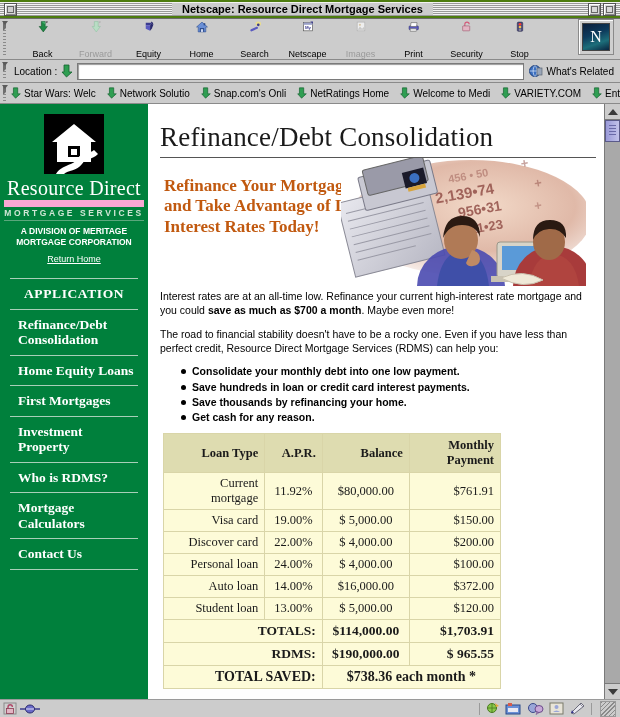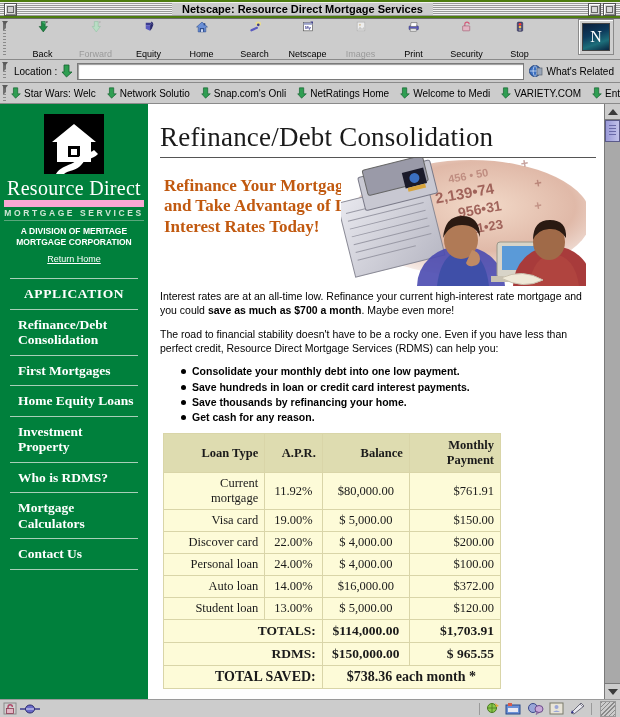--- a/index.html
+++ b/index.html
@@ -445,22 +445,22 @@
           <div class="brand1">Resource Direct</div>
           <div><span class="brand2">MORTGAGE SERVICES</span></div>
           <div class="brand3" style="white-space:pre-line;">A DIVISION OF MERITAGE
 MORTGAGE CORPORATION</div>
           <a class="returnhome" href="#">Return Home</a>
         </div>
 
         <div class="navlist">
           <div class="navitem first">APPLICATION</div>
           <div class="navitem">Refinance/Debt Consolidation</div>
+          <div class="navitem">Home Equity Loans</div>
           <div class="navitem">First Mortgages</div>
-          <div class="navitem">Home Equity Loans</div>
           <div class="navitem">Investment Property</div>
           <div class="navitem">Who is RDMS?</div>
           <div class="navitem">Mortgage Calculators</div>
           <div class="navitem">Contact Us</div>
         </div>
       </div>
 
       <div class="main">
         <div class="h1">Refinance/Debt Consolidation</div>
         <div class="rule"></div>
@@ -582,21 +582,21 @@
               <td class="c2">$ 5,000.00</td>
               <td class="c3">$120.00</td>
             </tr>
             <tr class="tot">
               <td class="lbl" colspan="2">TOTALS:</td>
               <td class="c2">$114,000.00</td>
               <td class="c3">$1,703.91</td>
             </tr>
             <tr class="tot">
               <td class="lbl" colspan="2">RDMS:</td>
-              <td class="c2">$150,000.00</td>
+              <td class="c2">$190,000.00</td>
               <td class="c3">$ 965.55</td>
             </tr>
             <tr class="saved">
               <td class="lbl" colspan="2">TOTAL SAVED:</td>
               <td class="val" colspan="2">$738.36 each month *</td>
             </tr>
           </tbody>
         </table>
       </div>
     </div>

